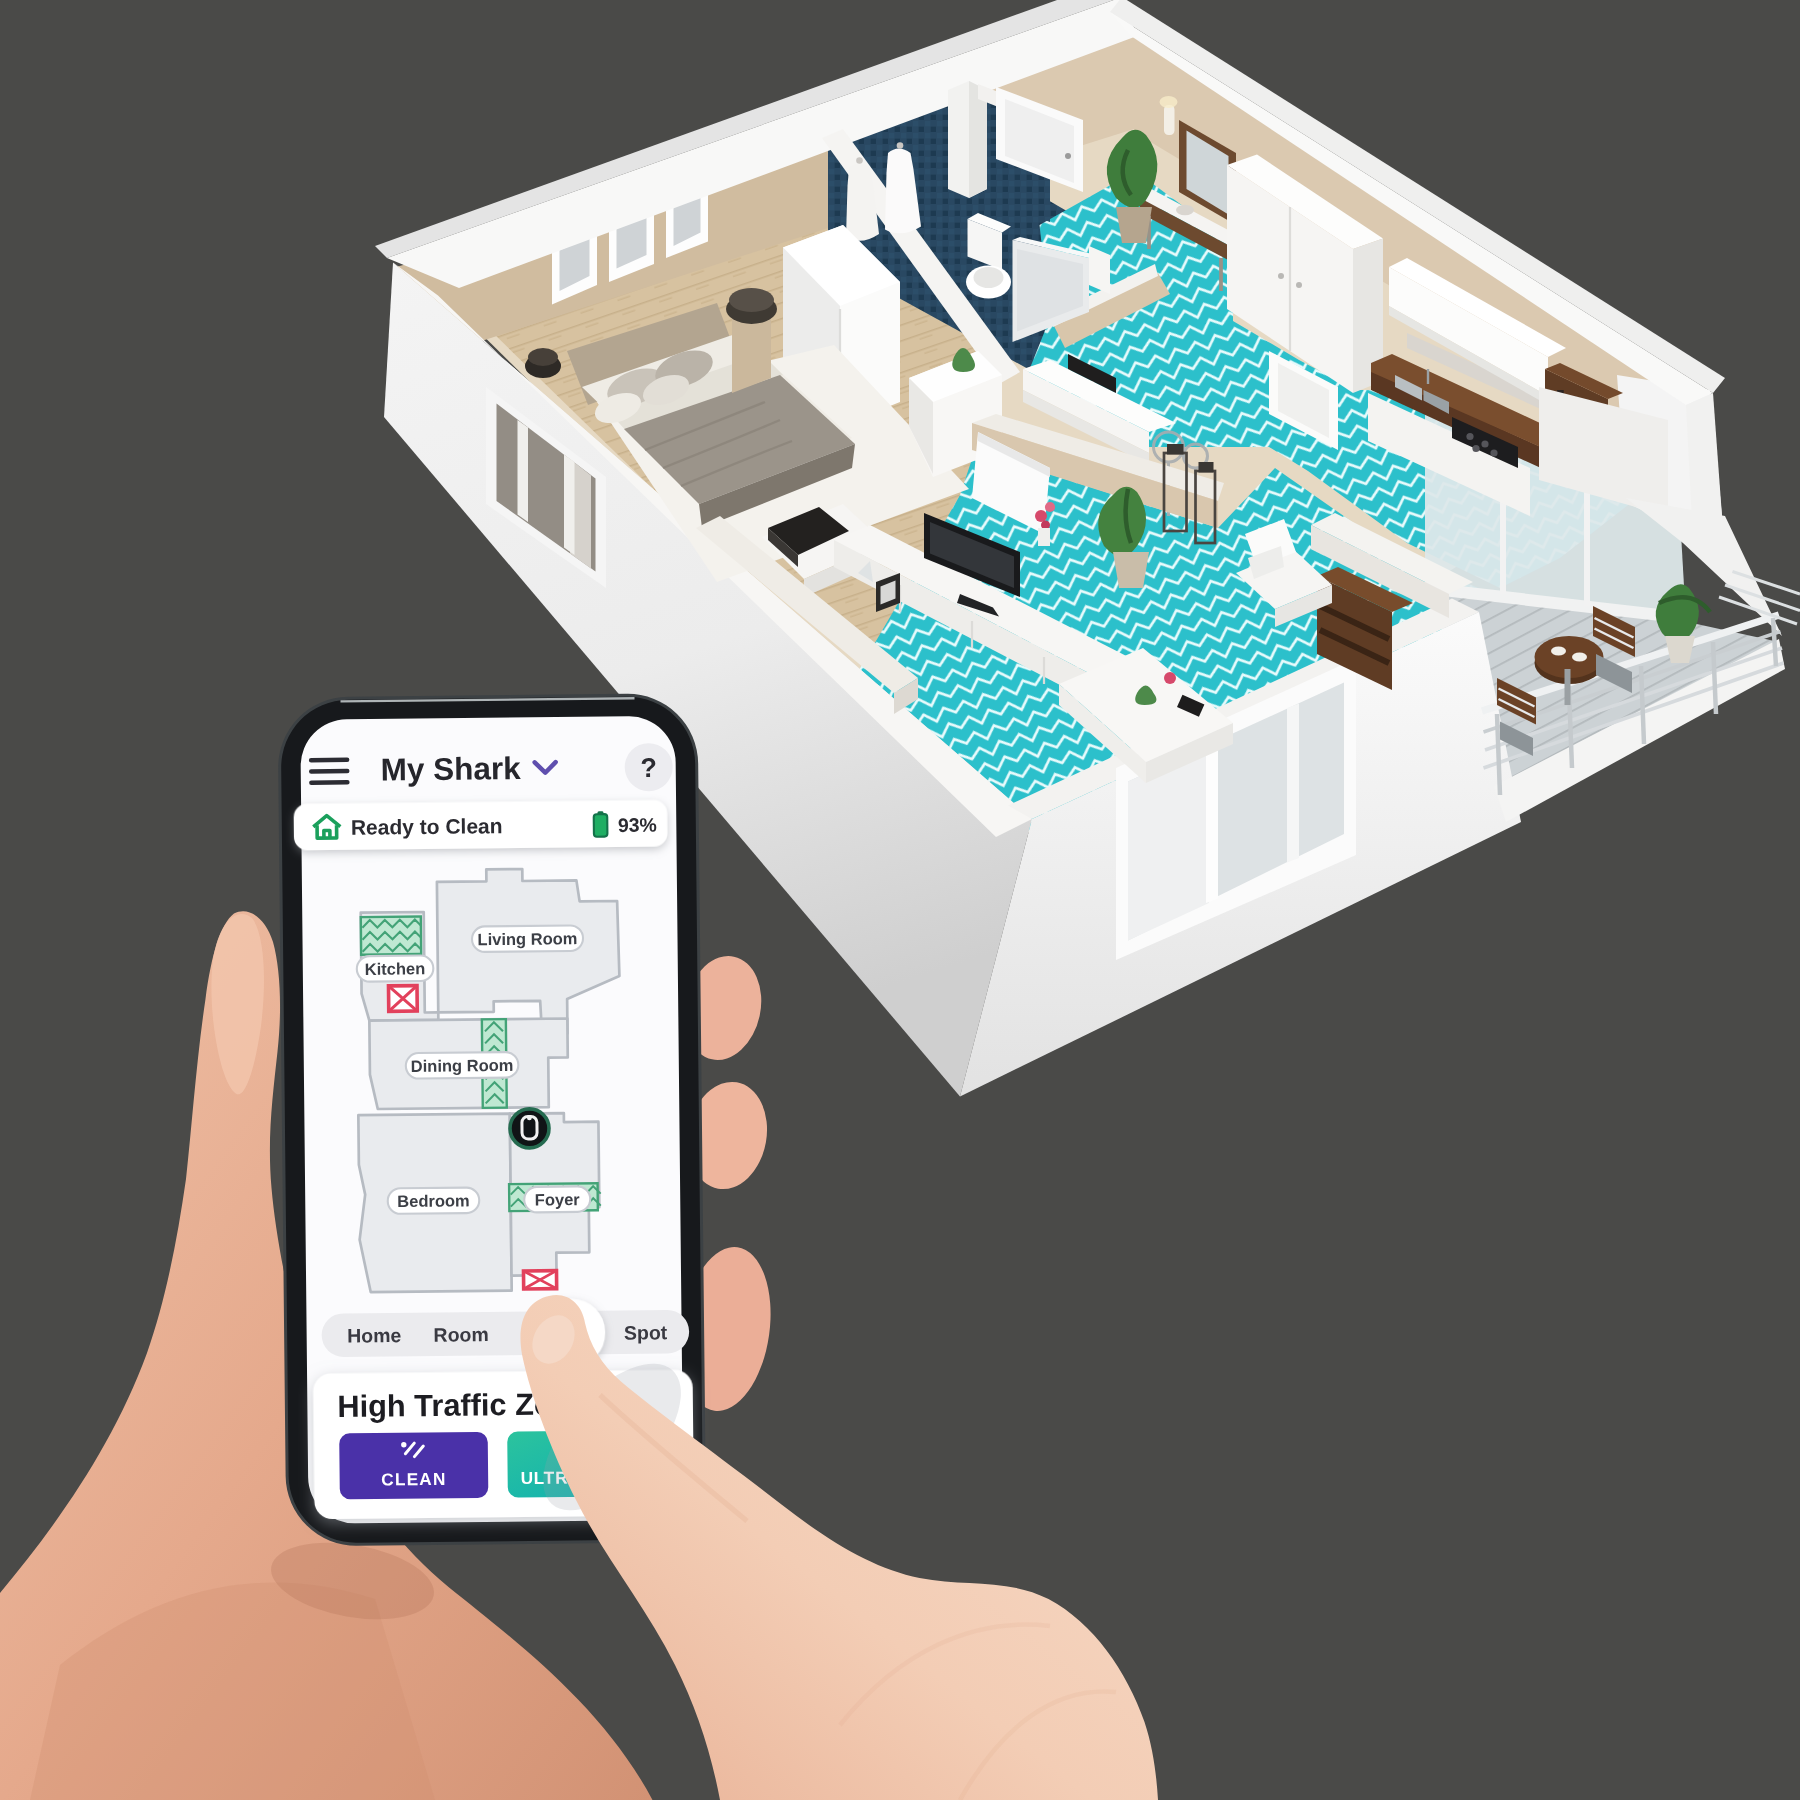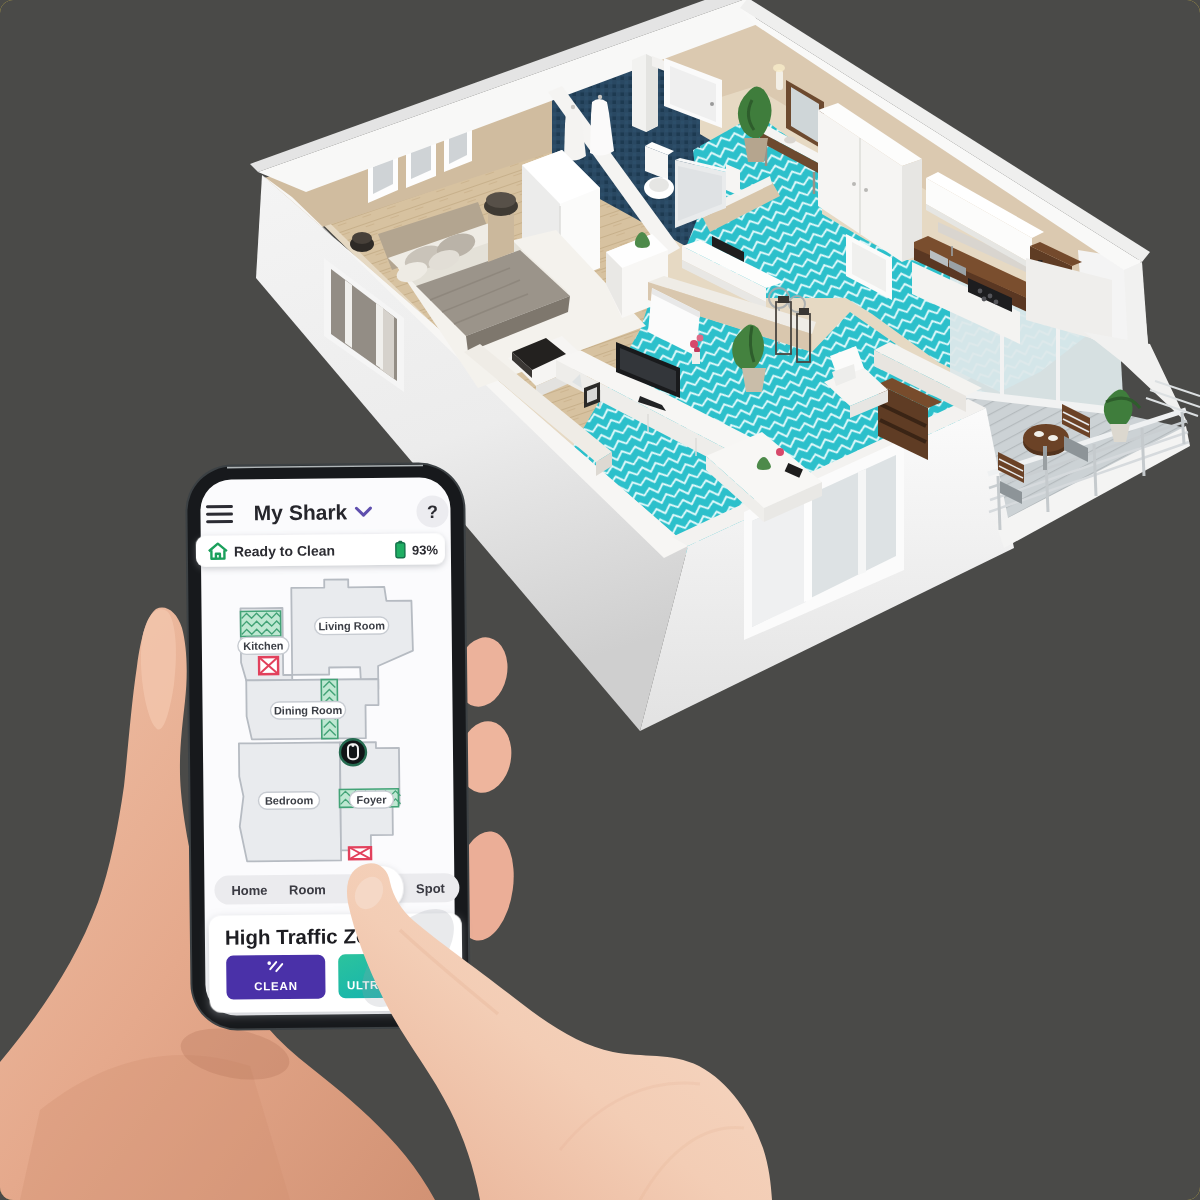--- a/index.html
+++ b/index.html
@@ -1,16 +1,16 @@
 <!DOCTYPE html>
 <html><head>
 <meta charset="utf-8">
 <style>
   html,body{margin:0;padding:0;background:#4a4a48;}
-  .stage{position:relative;width:1200px;height:1200px;overflow:hidden;background:#fde047;font-family:"Liberation Sans",sans-serif;border-radius:13px;}
+  .stage{position:relative;width:1200px;height:1200px;overflow:hidden;background:#fde047;font-family:"Liberation Sans",sans-serif;}
 </style>
 </head>
 <body>
 <div class="stage">
 <svg width="1200" height="1200" viewBox="0 0 1200 1200" font-family="Liberation Sans, sans-serif">
 <defs>
 
   <pattern id="chev" width="28" height="11" patternUnits="userSpaceOnUse" patternTransform="rotate(-19)">
     <rect width="28" height="11" fill="#2cc0cb"></rect>
     <path d="M-2,9 L7,2 L14,9 L21,2 L30,9" fill="none" stroke="#e8fbfc" stroke-width="1.8"></path>

